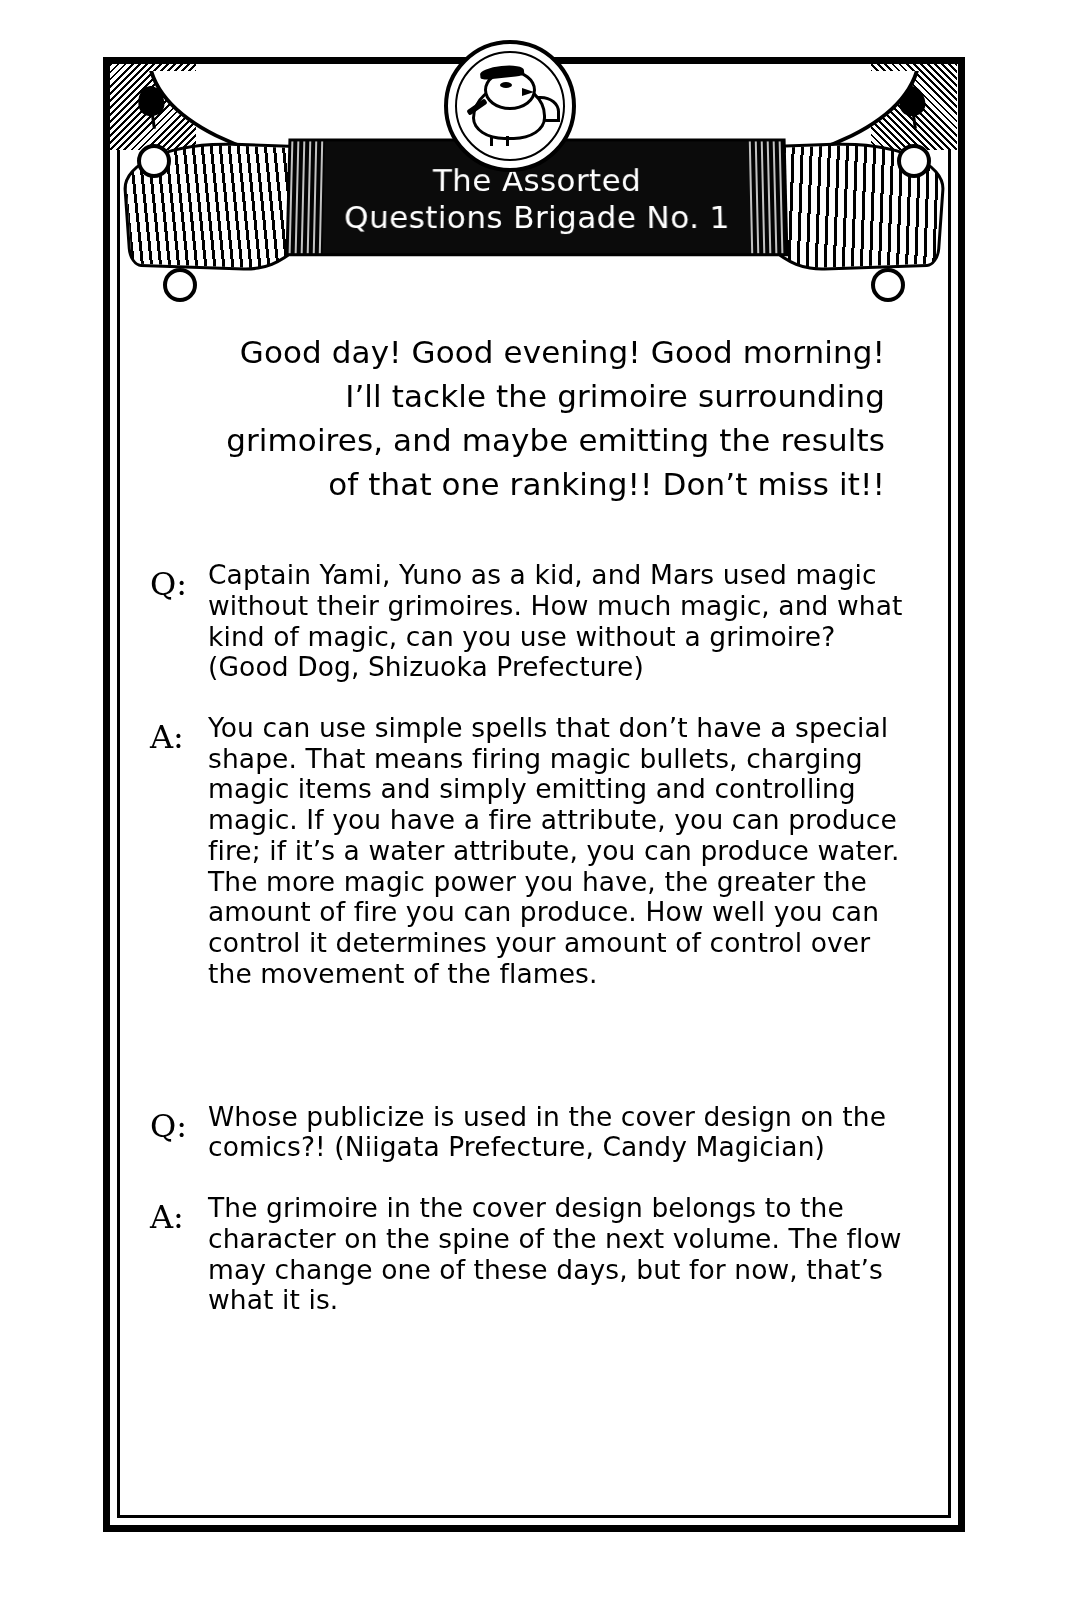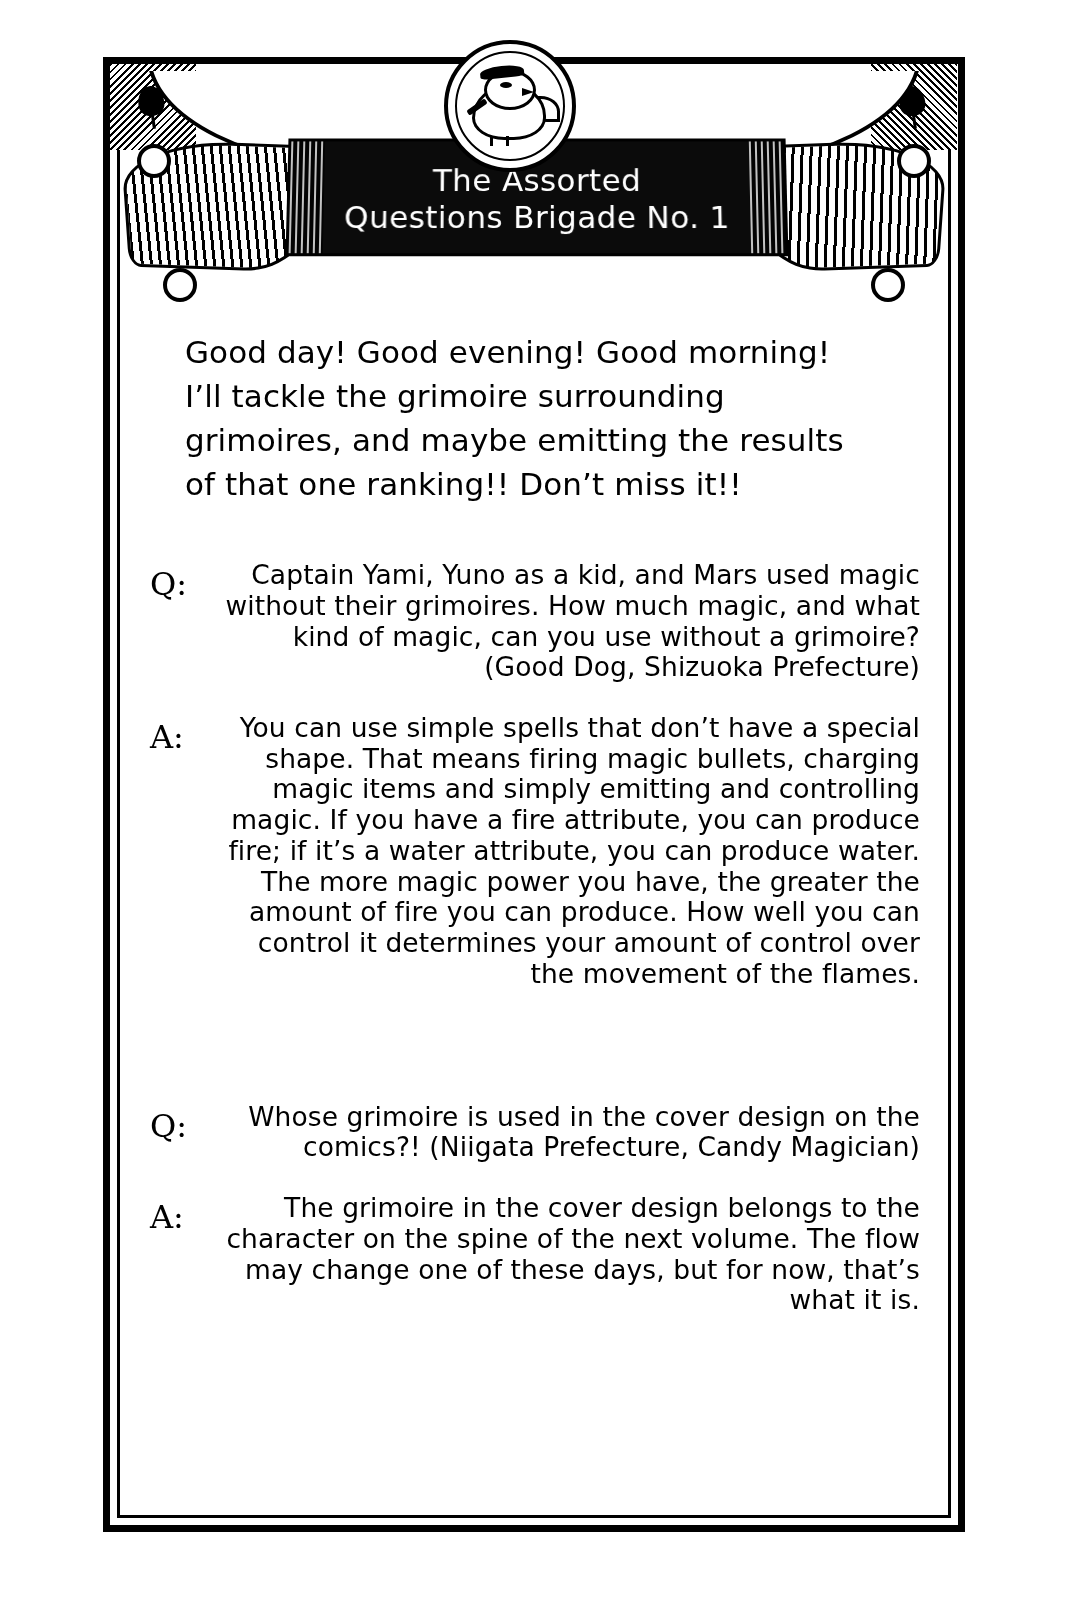--- a/index.html
+++ b/index.html
@@ -256,21 +256,21 @@
   }
 
   
   .content {
     position: absolute;
     left: 150px; top: 330px;
     width: 770px;
     color: #000;
   }
   .intro {
-    text-align: left;
+    text-align: right;
     font-size: 31px;
     line-height: 1.42;
     letter-spacing: .1px;
     margin: 0 auto;
     width: 700px;
   }
   .intro p { margin: 0; }
 
   .qa-list { margin-top: 54px; }
   .qa-block { display: flex; margin-bottom: 0; }
@@ -284,21 +284,20 @@
     font-size: 32px;
     line-height: 1;
     padding-top: 8px;
     text-align: left;
   }
   .qa-text {
     flex: 1 1 auto;
     font-size: 26.5px;
     line-height: 1.16;
     letter-spacing: .1px;
-    text-align: right;
   }
 </style>
 </head>
 <body>
 
 <div class="page">
 
   <div class="frame-outer"></div>
   <div class="frame-inner"></div>
 
@@ -364,21 +363,21 @@
 
       <div class="qa-block a">
         <div class="marker">A:</div>
         <div class="qa-text">You can use simple spells that don’t have a special shape. That means firing magic bullets, charging magic items and simply emitting and controlling magic. If you have a fire attribute, you can produce fire; if it’s a water attribute, you can produce water. The more magic power you have, the greater the amount of fire you can produce. How well you can control it determines your amount of control over the movement of the flames.</div>
       </div>
 
       <div class="qa-gap-big"></div>
 
       <div class="qa-block q">
         <div class="marker">Q:</div>
-        <div class="qa-text">Whose grimoire is used in the cover design on the comics?! (Niigata Prefecture, Candy Magician)</div>
+        <div class="qa-text">Whose publicize is used in the cover design on the comics?! (Niigata Prefecture, Candy Magician)</div>
       </div>
 
       <div class="qa-block a">
         <div class="marker">A:</div>
         <div class="qa-text">The grimoire in the cover design belongs to the character on the spine of the next volume. The flow may change one of these days, but for now, that’s what it is.</div>
       </div>
 
     </div>
   </div>
 </div>

